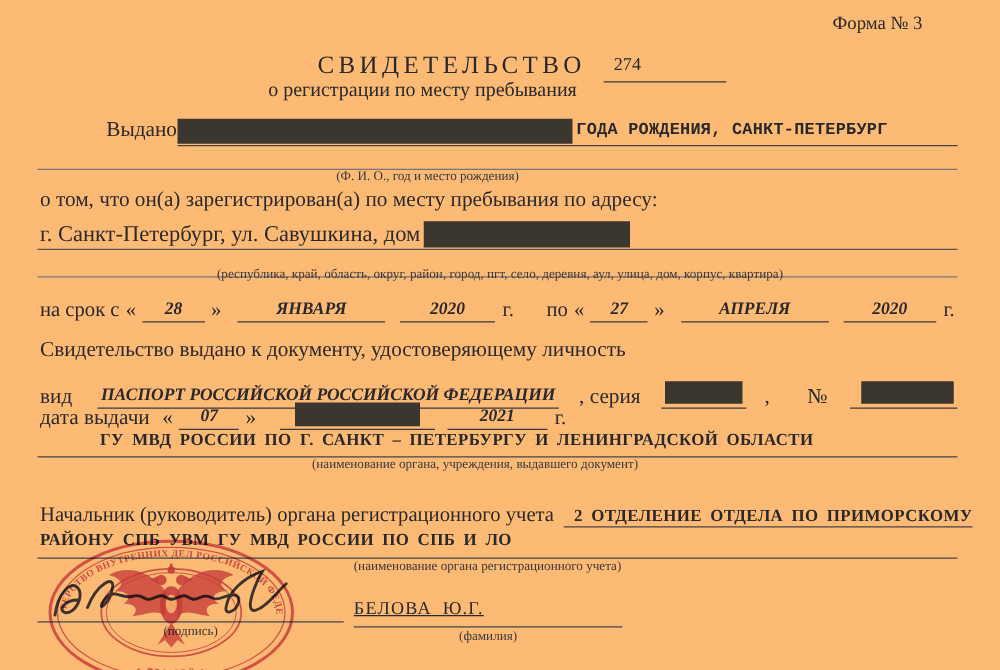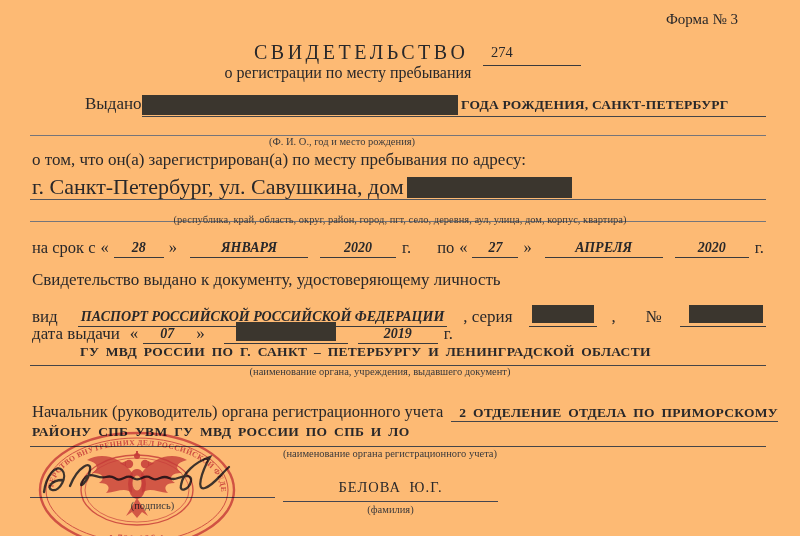--- a/index.html
+++ b/index.html
@@ -6,37 +6,37 @@
   .page {
     position:relative; width:800px; height:536px; overflow:hidden;
     background:#fdba74;
     font-family:"Liberation Serif","DejaVu Serif",serif;
     color:#29282a;
   }
   .abs { position:absolute; }
   .form-no { top:11px; left:666px; font-size:15px; }
   .title { top:41px; left:254px; font-size:20px; letter-spacing:3.5px; }
   .cert-no { top:44px; left:483px; width:90px; height:21px; border-bottom:1.3px solid #3a3a3c; font-size:14.5px; padding-left:8px; }
-  .subtitle { top:64px; left:208px; width:280px; text-align:center; font-size:16px; }
+  .subtitle { top:64px; left:198px; width:280px; text-align:center; font-size:16px; }
 
   .lbl { font-size:17px; white-space:nowrap; }
   .issued-label { top:94px; left:85px; font-size:17px; }
   .issued-line { top:93px; left:142px; width:624px; height:23px; border-bottom:1.5px solid #454548; display:flex; align-items:center; }
   .redact { background:#3b362e; }
   .r-fio { width:316px; height:20px; }
-  .issued-value { font-weight:bold; font-size:13.5px; letter-spacing:0.2px; margin-left:3px; white-space:nowrap; }
+  .issued-value { font-weight:bold; font-size:13.5px; letter-spacing:0.2px; margin-left:3px; white-space:nowrap;font-family:Liberation Mono, monospace; }
 
   .fio-line { top:112px; left:30px; width:736px; height:23px; border-bottom:1px solid #75757a; }
   .caption { font-size:10.5px; color:#3a393b; text-align:center; white-space:nowrap; }
   .fio-caption { top:136px; left:0; width:620px;padding-left:32px; }
 
   .statement { top:150px; left:32px; font-size:17px; }
 
   .address-line { top:175px; left:30px; width:736px; height:24px; border-bottom:1.5px solid #55555a; display:flex; align-items:center; }
-  .address-text { font-size:22px; padding-left:2px; white-space:nowrap; }
+  .address-text { font-size:18px; padding-left:2px; white-space:nowrap; }
   .r-house { width:165px; height:21px; margin-left:3px; }
   .address-line2 { top:199px; left:30px; width:736px; height:22px; border-bottom:1px solid #75757a; }
   .address-caption { top:214px; left:0; width:800px;font-family:Liberation Serif, serif; }
 
   .flexrow { display:flex; align-items:flex-end; }
   .period-row { top:233px; left:32px; width:734px; height:25px; font-size:16.5px; }
   .ucell { border-bottom:1.3px solid #3a3a3c; text-align:center; font-weight:bold; font-size:14px; padding:0 3px 1px 3px; white-space:nowrap;font-style:italic; }
   .q { margin:0 5px; }
   .gap28 { width:26px; } .gap10 { width:10px; } .gap14 { width:14px; }
   .gsuf { margin-left:6px; font-size:16.5px; }
@@ -55,21 +55,21 @@
 
   .reg-row { top:399px; left:32px; width:734px; height:23px; }
   .reg-label { font-size:16.5px; white-space:nowrap; padding-right:8px; }
   .reg-cell { flex:1; border-bottom:1.4px solid #454548; padding-left:8px; }
   .reg2-line { top:424px; left:30px; width:736px; height:22px; border-bottom:1.4px solid #454548; }
   .reg2-line .boldval { display:block; padding-left:2px; }
   .reg-caption { top:448px; left:0; width:780px; }
 
   .sig-line { top:476px; left:30px; width:245px; height:21px; border-bottom:1.4px solid #45454f; }
   .sig-caption { top:500px; left:30px; width:245px; }
-  .name-line { top:479px; left:283px; width:215px; height:22px; border-bottom:1.4px solid #45454f; text-align:center; font-size:14.5px; letter-spacing:1px; word-spacing:4px; }
+  .name-line { top:479px; left:283px; width:215px; height:22px; border-bottom:1.4px solid #45454f; text-align:left; font-size:14.5px; letter-spacing:1px; word-spacing:4px;text-decoration:underline; }
   .name-caption { top:504px; left:283px; width:215px; }
 
   .stamp-svg { top:430px; left:33px; mix-blend-mode:multiply; }
   .sign-svg { top:452px; left:38px; mix-blend-mode:multiply; }
 </style>
 </head>
 <body>
 
 <div class="page">
 
@@ -134,21 +134,21 @@
   <div class="abs flexrow date-row">
     <span>дата выдачи</span>
     <span class="q" style="margin-left:10px">«</span>
     <span class="ucell" style="width:42px">07</span>
     <span class="q">»</span>
     <span class="gap14"></span>
     <span class="ucell" style="width:118px;display:flex">
       <span class="redact r-month"></span>
     </span>
     <span class="gap10"></span>
-    <span class="ucell" style="width:74px">2019</span>
+    <span class="ucell" style="width:74px">2021</span>
     <span class="gsuf">г.</span>
   </div>
 
   <div class="abs auth-line">
     <span class="boldval">ГУ МВД РОССИИ ПО Г. САНКТ – ПЕТЕРБУРГУ И ЛЕНИНГРАДСКОЙ ОБЛАСТИ</span>
   </div>
   <div class="abs caption auth-caption">(наименование органа, учреждения, выдавшего документ)</div>
 
   <div class="abs flexrow reg-row">
     <span class="reg-label">Начальник (руководитель) органа регистрационного учета</span>

